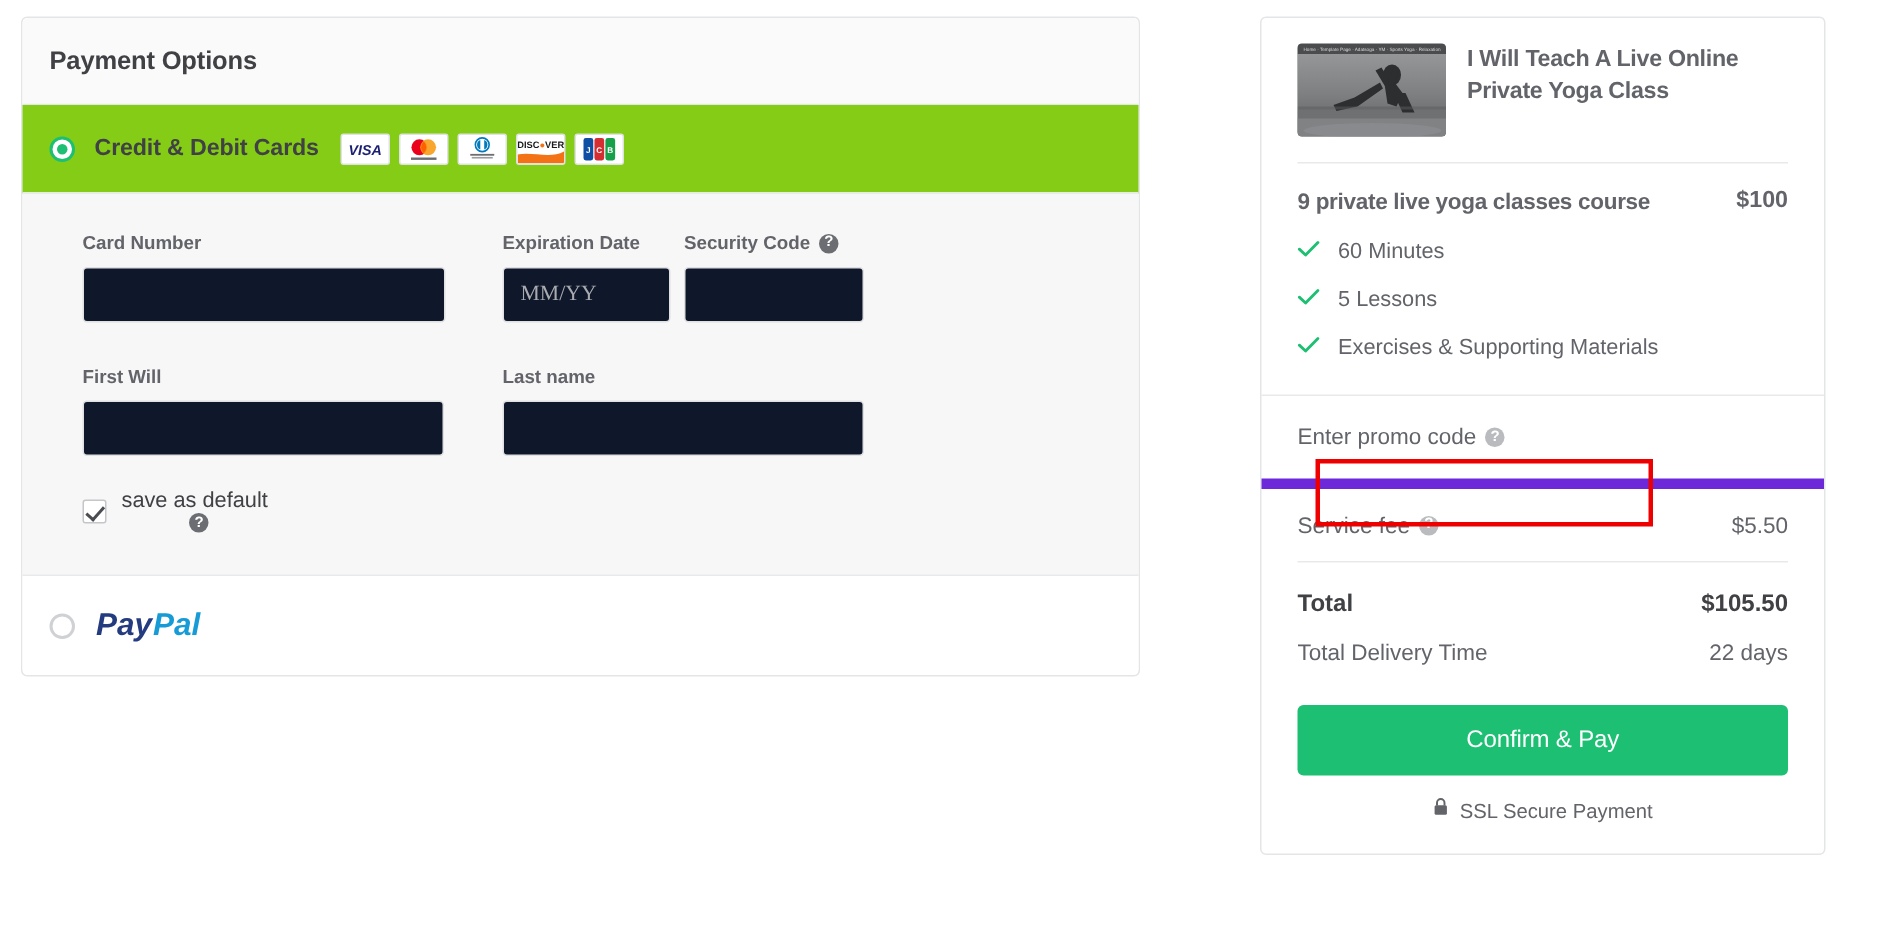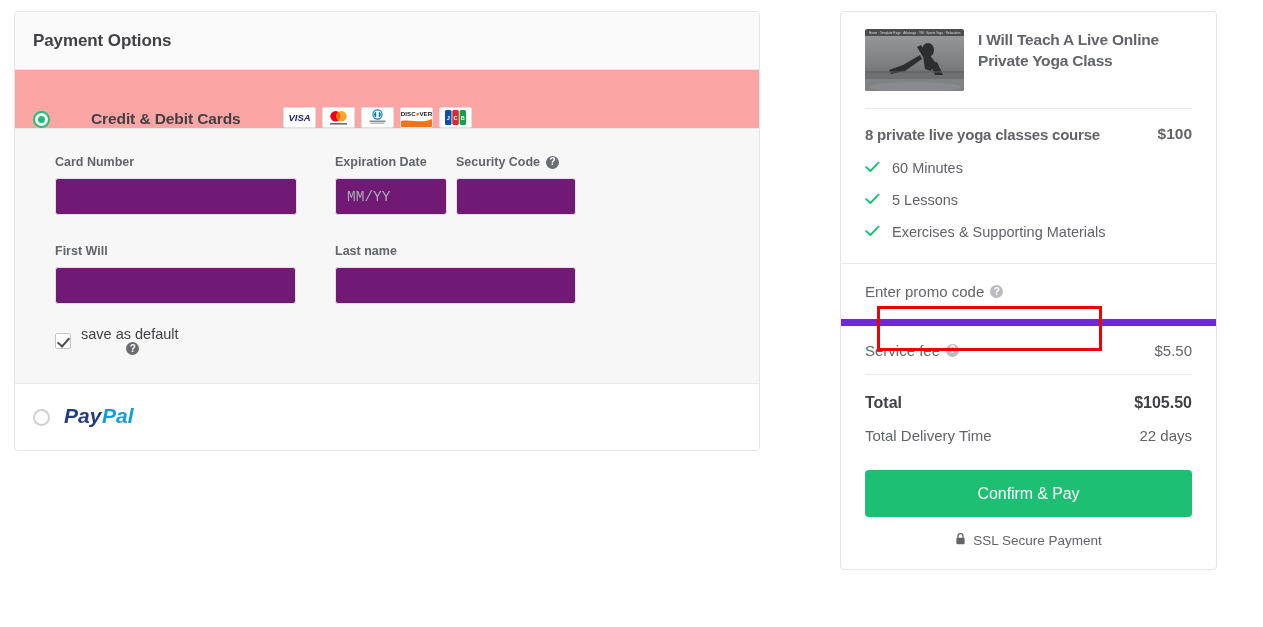--- a/index.html
+++ b/index.html
@@ -26,25 +26,24 @@
     display: flex; align-items: center;
     padding: 0 18px;
     border-radius: 4px 4px 0 0;
   }
   .panel-header-title {
     font-size: 17px; font-weight: bold; color: #404145; letter-spacing: -0.1px;
   }
 
   .method-row {
     height: 59px;
-    display: flex; align-items: flex-end;
+    display: flex; align-items: center;
     padding: 0 18px;
-    background: #fca5a5;
+    background: #84cc16;
     border-bottom: 1px solid #e8e9eb;
-    gap: 28px;
   }
   .radio {
     width: 17px; height: 17px; border-radius: 50%;
     border: 2px solid #cfd1d4; background: #fff;
     flex: 0 0 auto; position: relative;
   }
   .radio.checked { border-color: #1dbf73; }
   .radio.checked::after {
     content: ""; position: absolute; left: 3px; top: 3px;
     width: 7px; height: 7px; border-radius: 50%; background: #1dbf73;
@@ -65,24 +64,24 @@
     padding: 26px 40px 28px 40px;
     border-bottom: 1px solid #e8e9eb;
   }
   .field-row { display: flex; align-items: flex-start; }
   .field-row + .field-row { margin-top: 29px; }
   .field-label {
     font-size: 12.5px; font-weight: bold; color: #62646a;
     margin-bottom: 9px; display: flex; align-items: center; white-space: nowrap;
   }
   .text-input {
-    height: 37px; background: #701a75;
+    height: 37px; background: #0f172a;
     border: 1px solid #dfe0e2; border-radius: 3px;
     font-size: 14.5px; color: #95979d;
-    padding: 0 11px; font-family: Liberation Mono, monospace;
+    padding: 0 11px; font-family: Liberation Serif, serif;
     outline: none; width: 100%;
   }
   .text-input::placeholder { color: #a9abb0; }
   .fg-card   { width: 242px; }
   .fg-exp    { width: 112px; margin-left: 38px; }
   .fg-sec    { width: 120px; margin-left: 9px; }
   .fg-first  { width: 241px; }
   .fg-last   { width: 241px; margin-left: 39px; }
 
   .help-icon {
@@ -329,21 +328,21 @@
           <rect y="42" width="99" height="2" fill="#5a5c5e" opacity="0.5"></rect>
         </svg>
       </div>
       <div class="gig-title">I Will Teach A Live Online Private Yoga Class</div>
     </div>
 
     <div class="divider div-inset"></div>
 
     <div class="pkg">
       <div class="pkg-head">
-        <div class="pkg-name">8 private live yoga classes course</div>
+        <div class="pkg-name">9 private live yoga classes course</div>
         <div class="pkg-price">$100</div>
       </div>
 
       <div class="pkg-feat">
         <span class="check-mark">
           <svg width="15" height="12" viewBox="0 0 15 12">
             <path d="M1.2 6.1 L5.4 10 L13.6 1.6" fill="none" stroke="#1dbf73" stroke-width="1.9" stroke-linecap="round" stroke-linejoin="round"></path>
           </svg>
         </span>
         <span class="pkg-feat-text">60 Minutes</span>

